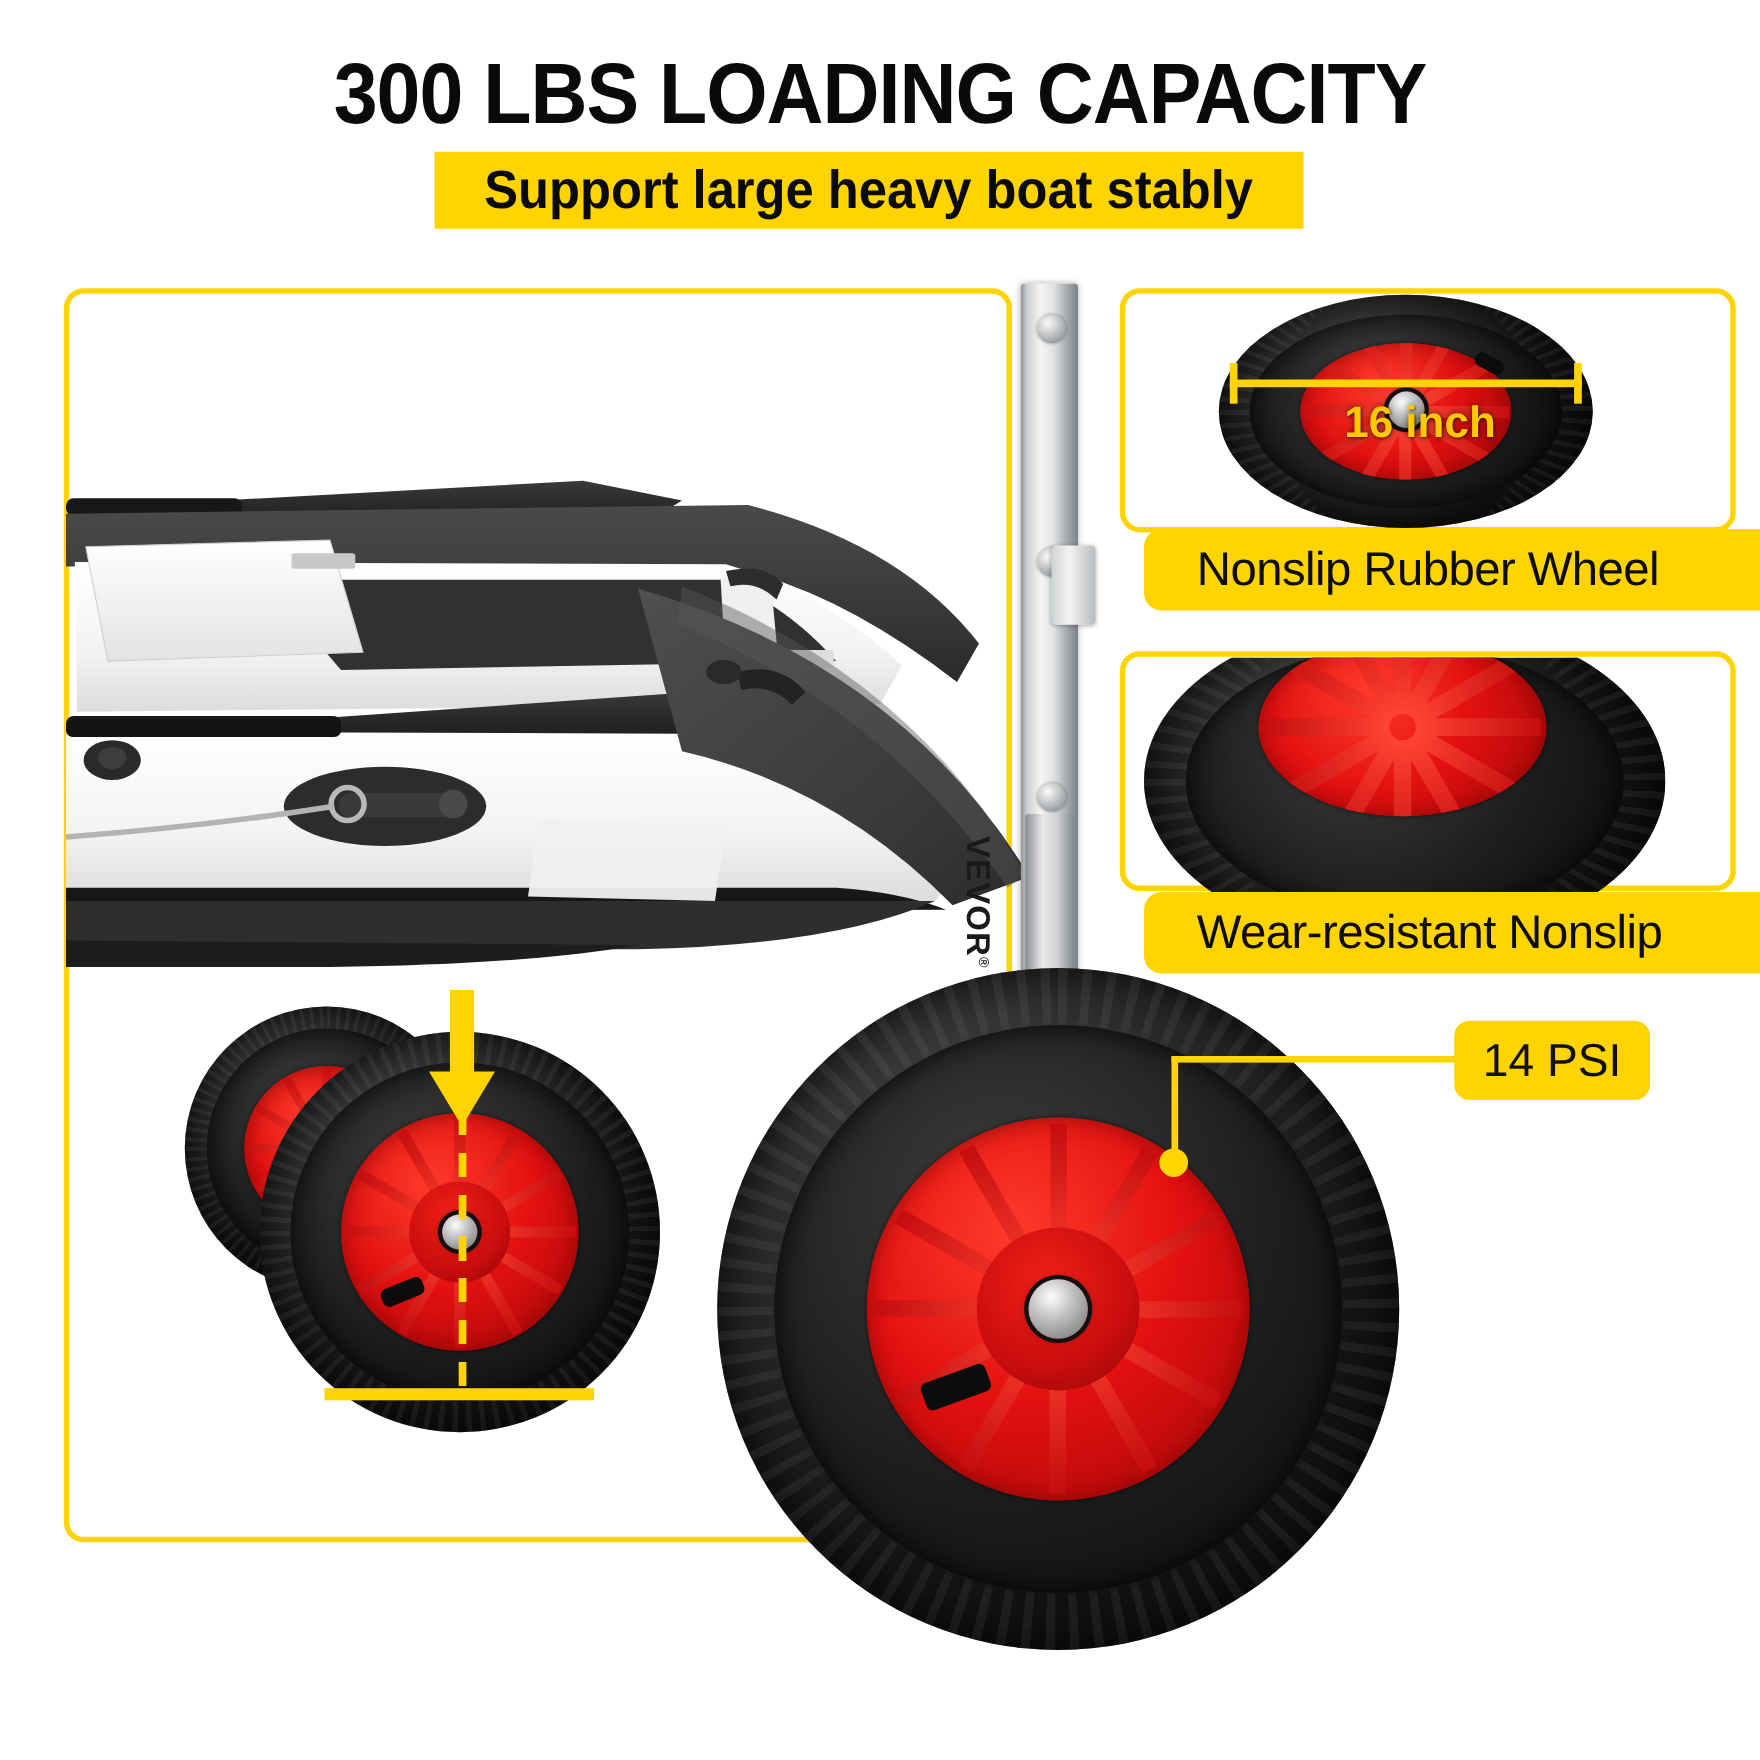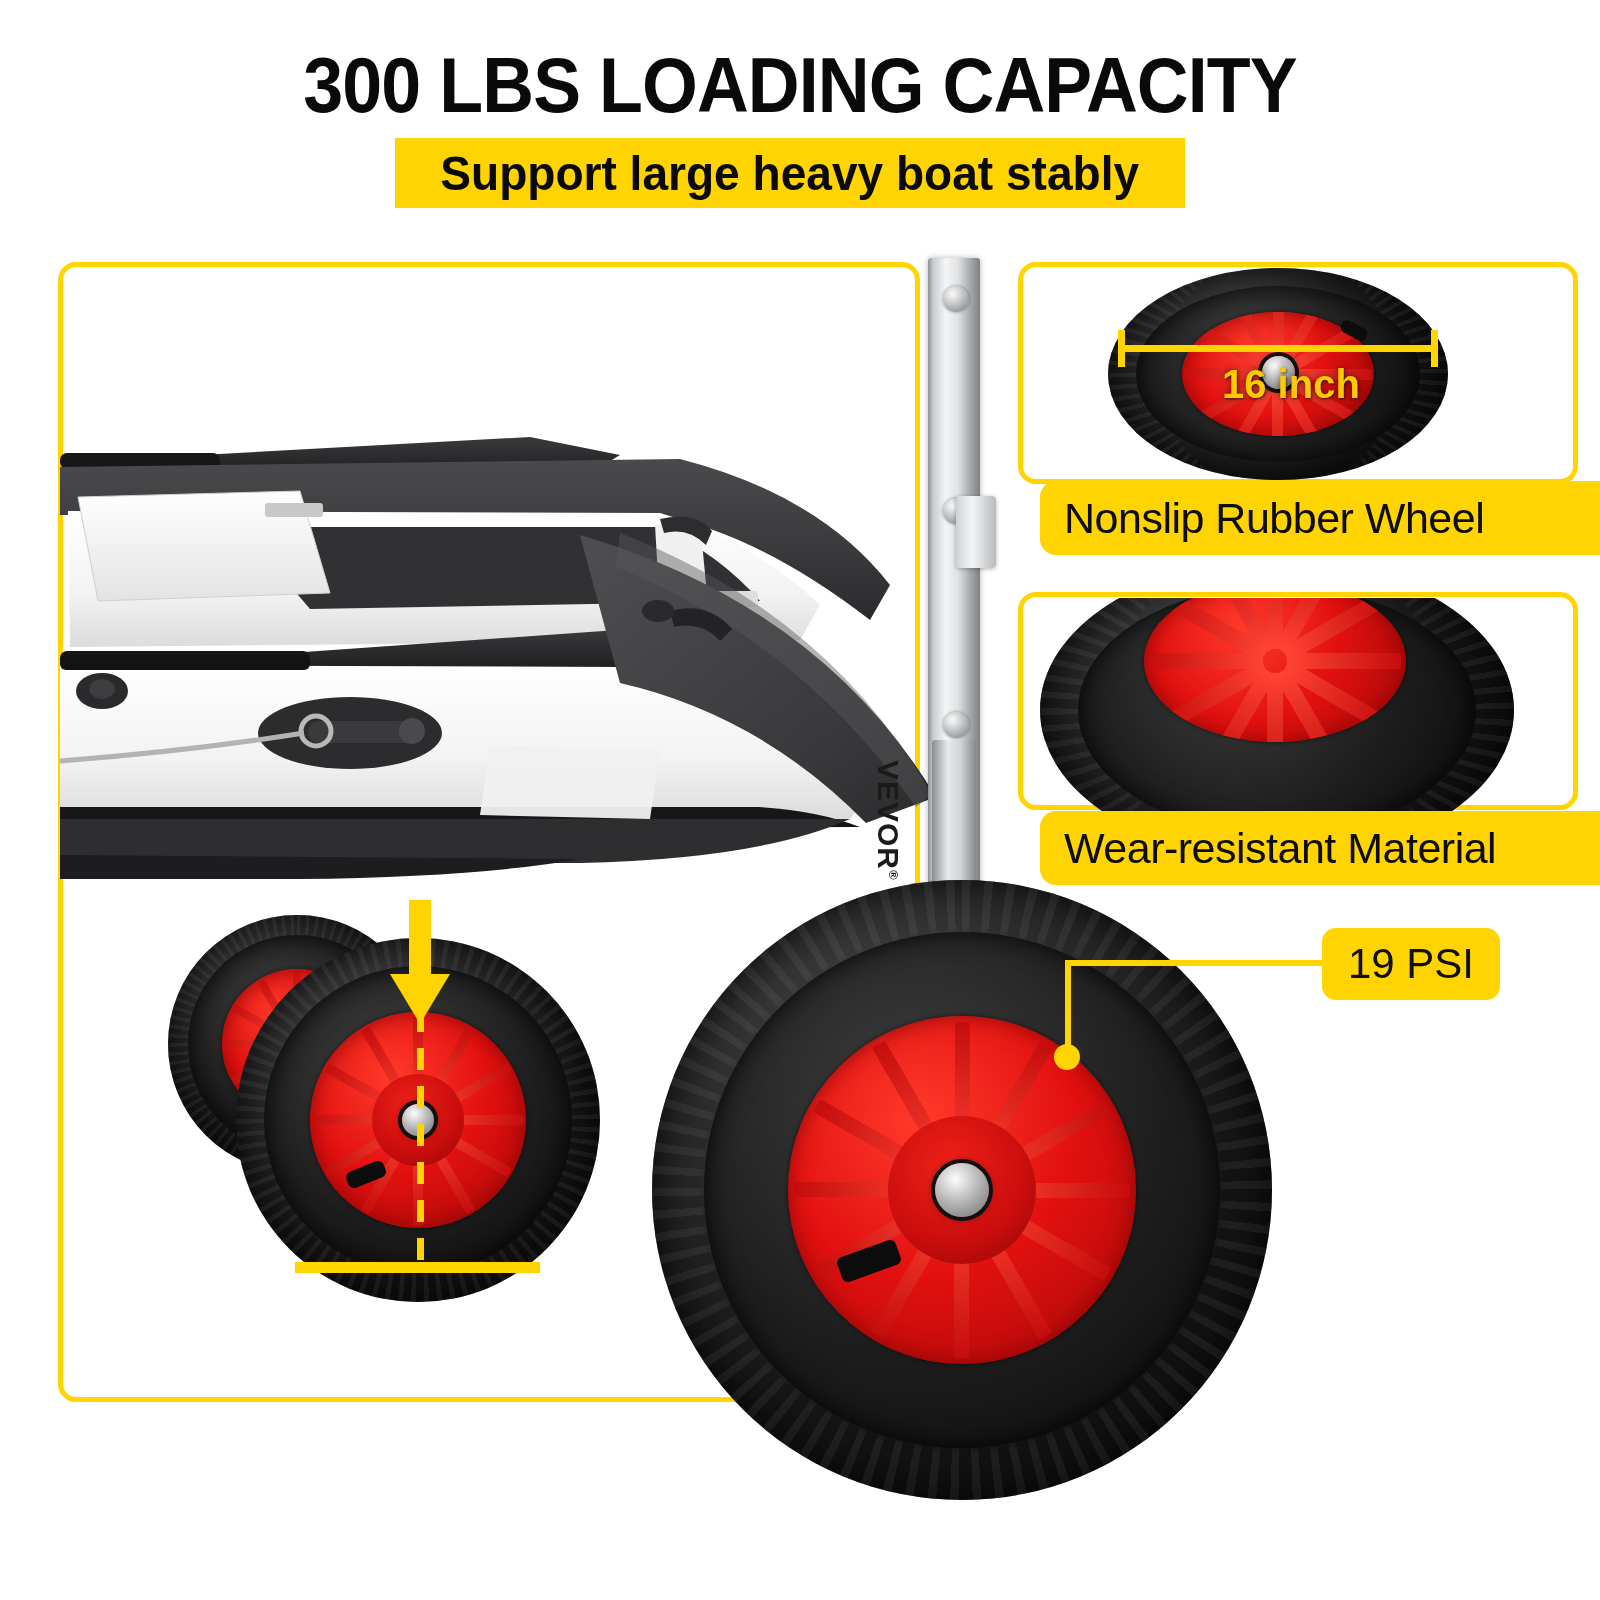--- a/index.html
+++ b/index.html
@@ -27,21 +27,21 @@
   .frame{position:absolute;border:5px solid #FFD400;border-radius:18px;box-sizing:border-box;}
   #main-frame{left:58px;top:262px;width:862px;height:1140px;}
   #panel1-frame{left:1018px;top:262px;width:560px;height:222px;}
   #panel2-frame{left:1018px;top:592px;width:560px;height:218px;}
 
   .panel-banner{
     position:absolute;background:#FFD400;border-radius:16px 0 0 16px;
     display:flex;align-items:center;
   }
   .panel-banner span{
-    font-size:43px;color:#0d0d0d;padding-left:24px;white-space:nowrap;letter-spacing:-0.5px;
+    font-size:43px;color:#0d0d0d;padding-left:48px;white-space:nowrap;letter-spacing:-0.5px;
   }
   #banner1{left:1040px;top:481px;width:580px;height:74px;}
   #banner2{left:1040px;top:811px;width:580px;height:74px;}
 
   
   .wheel{position:absolute;border-radius:50%;}
   .tire{
     background:
       radial-gradient(circle at 38% 30%, #4a4a4a 0%, #2b2b2b 34%, #141414 62%, #080808 100%);
     box-shadow:inset 0 0 40px rgba(0,0,0,.85);
@@ -293,21 +293,21 @@
     <div class="hub-inner" style="left:100px;top:100px;width:148px;height:148px;"></div>
   </div>
   <div class="valve" style="left:186px;top:368px;width:62px;height:26px;transform:rotate(-20deg);"></div>
   <div class="axle" style="left:283px;top:283px;width:54px;height:54px;"></div>
 </div>
 
 <div id="psi-lead-v"></div>
 <div id="psi-lead-h"></div>
 <div id="psi-dot"></div>
 <div id="psi-badge">
-  <span>19 PSI</span>
+  <span>14 PSI</span>
 </div>
 
 <div class="frame" id="panel1-frame"></div>
 
 <div class="wheel tire" style="left:1108px;top:268px;width:340px;height:212px;border-radius:50%;">
   <div class="tread"></div>
   <div class="sidewall" style="left:28px;top:18px;width:284px;height:176px;"></div>
   <div class="hub" style="left:74px;top:44px;width:192px;height:124px;">
     <div class="spokes">
       <div class="spoke" style="width:84px;height:11px;transform:rotate(0deg)   translate(10px,-5px);"></div>
@@ -355,14 +355,14 @@
       <div class="spoke" style="width:114px;height:16px;transform:rotate(210deg) translate(12px,-8px);"></div>
       <div class="spoke" style="width:114px;height:16px;transform:rotate(240deg) translate(12px,-8px);"></div>
       <div class="spoke" style="width:114px;height:16px;transform:rotate(270deg) translate(12px,-8px);"></div>
       <div class="spoke" style="width:114px;height:16px;transform:rotate(300deg) translate(12px,-8px);"></div>
       <div class="spoke" style="width:114px;height:16px;transform:rotate(330deg) translate(12px,-8px);"></div>
     </div>
   </div>
 </div>
 
 <div class="panel-banner" id="banner2">
-  <span>Wear-resistant Material</span>
+  <span>Wear-resistant Nonslip</span>
 </div>
 
 </body></html>

